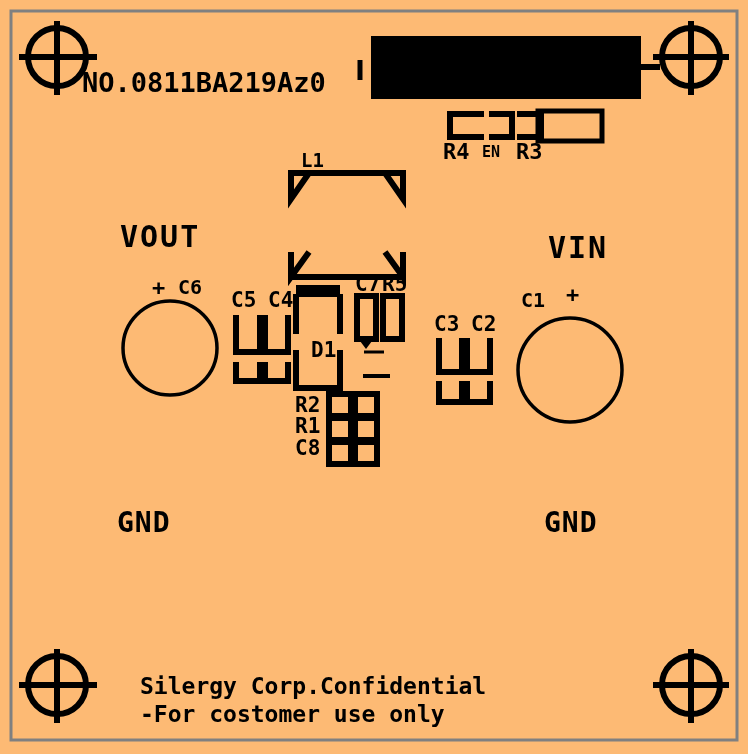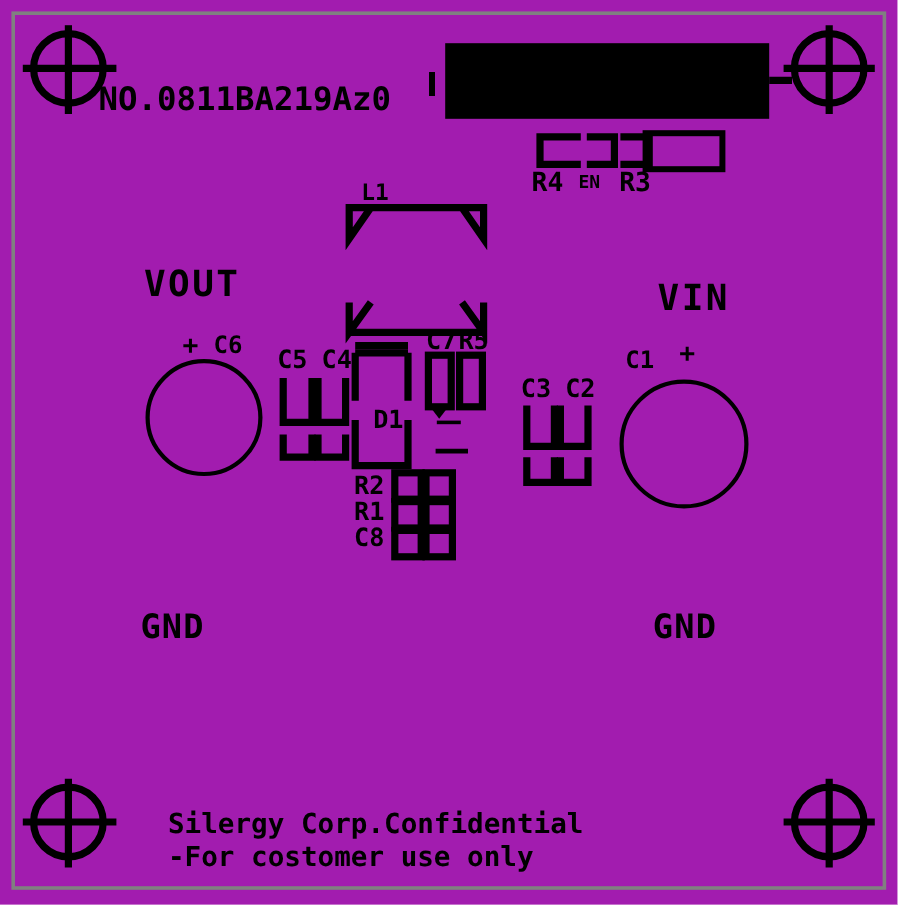--- a/index.html
+++ b/index.html
@@ -8,21 +8,21 @@
     padding: 0;
     background: #ffffff;
   }
   body {
     font-family: "DejaVu Sans Mono", monospace;
   }
   #board-drawing {
     position: relative;
     width: 748px;
     height: 754px;
-    background: #a21caf;
+    background: #fdba74;
     overflow: hidden;
   }
   #board-svg {
     position: absolute;
     top: 0;
     left: 0;
     width: 748px;
     height: 754px;
     display: block;
   }

